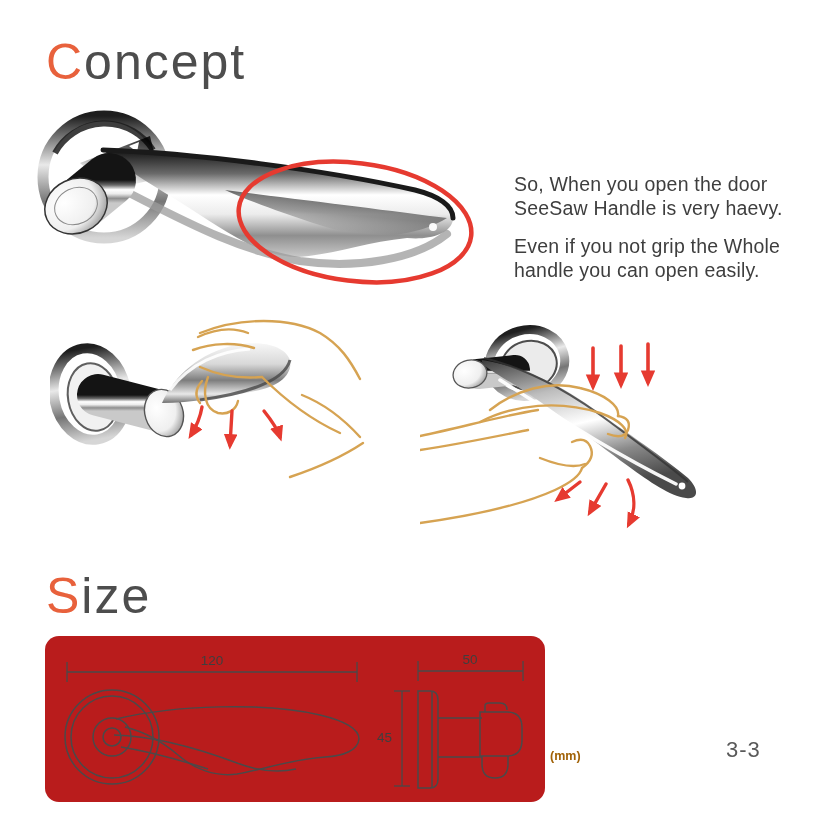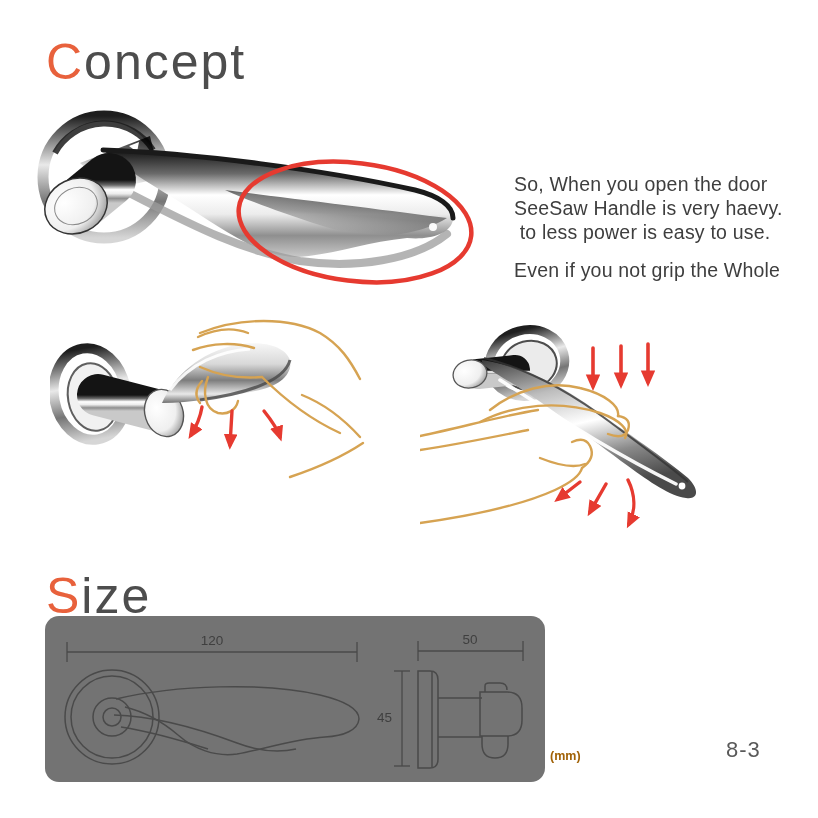--- a/index.html
+++ b/index.html
@@ -26,22 +26,22 @@
   }
   .desc .para{margin:0;}
   .desc .para + .para{margin-top:14px;}
   .desc .line{white-space:pre-wrap;}
   
   #hero-illustration{left:25px;top:98px;}
   #grip-front-illustration{left:50px;top:315px;}
   #grip-rear-illustration{left:420px;top:318px;}
   
   .size-panel{
-    position:absolute;left:45px;top:616px;width:500px;height:166px;
-    background:#737373;border-radius:14px;
+    position:absolute;left:45px;top:636px;width:500px;height:166px;
+    background:#b91c1c;border-radius:14px;
   }
   .size-panel svg{display:block;}
   .unit-label{
     position:absolute;left:550px;top:749px;
     font-size:12.5px;font-weight:bold;color:#a16207;
   }
   .page-number{
     position:absolute;left:726px;top:737px;width:60px;
     font-size:22px;color:#595959;letter-spacing:1px;
   }
@@ -123,24 +123,24 @@
     <ellipse cx="51" cy="108" rx="32" ry="27" transform="rotate(-25 51 108)" fill="url(#capG)" stroke="#333" stroke-width="1.5"></ellipse>
     <ellipse cx="51" cy="108" rx="22" ry="18" transform="rotate(-25 51 108)" fill="none" stroke="#8a8a8a" stroke-width="1"></ellipse>
   </g>
   <ellipse cx="330" cy="124" rx="117" ry="59" transform="rotate(7 330 124)" fill="none" stroke="#E63A30" stroke-width="4.5"></ellipse>
 </svg>
 
 <div class="desc">
   <div class="para">
     <div class="line">So, When you open the door</div>
     <div class="line">SeeSaw Handle is very haevy.</div>
-    <div class="line"> to less power is easy to use.</div>
   </div>
   <div class="para">
     <div class="line">Even if you not grip the Whole</div>
+    <div class="line">handle you can open easily.</div>
   </div>
 </div>
 
 <svg id="grip-front-illustration" class="abs" width="315" height="230" viewBox="0 0 315 230">
   <g>
     <ellipse cx="40" cy="79" rx="36" ry="46" transform="rotate(-10 40 79)" fill="none" stroke="url(#ringG)" stroke-width="10"></ellipse>
     <ellipse cx="43" cy="82" rx="25" ry="34" transform="rotate(-10 43 82)" fill="#efefef" stroke="#444" stroke-width="2" opacity="0.85"></ellipse>
   </g>
   <g>
     <line x1="48" y1="80" x2="110" y2="96" stroke="url(#chromeA)" stroke-width="42" stroke-linecap="round"></line>
@@ -255,13 +255,13 @@
       <line x1="393" y1="121" x2="437" y2="121"></line>
       <path d="M 440 76 L 440 70 Q 440 67 444 67 L 455 67 Q 462 67 462 74"></path>
       <path d="M 435 76 L 462 76 Q 477 76 477 92 L 477 104 Q 477 120 462 120 L 435 120 L 435 76 Z"></path>
       <path d="M 437 120 L 437 128 Q 437 142 450 142 Q 463 142 463 128 L 463 120"></path>
     </g>
   </svg>
 </div>
 
 <div class="unit-label">(mm)</div>
 
-<div class="page-number">8-3</div>
+<div class="page-number">3-3</div>
 
 </body></html>

